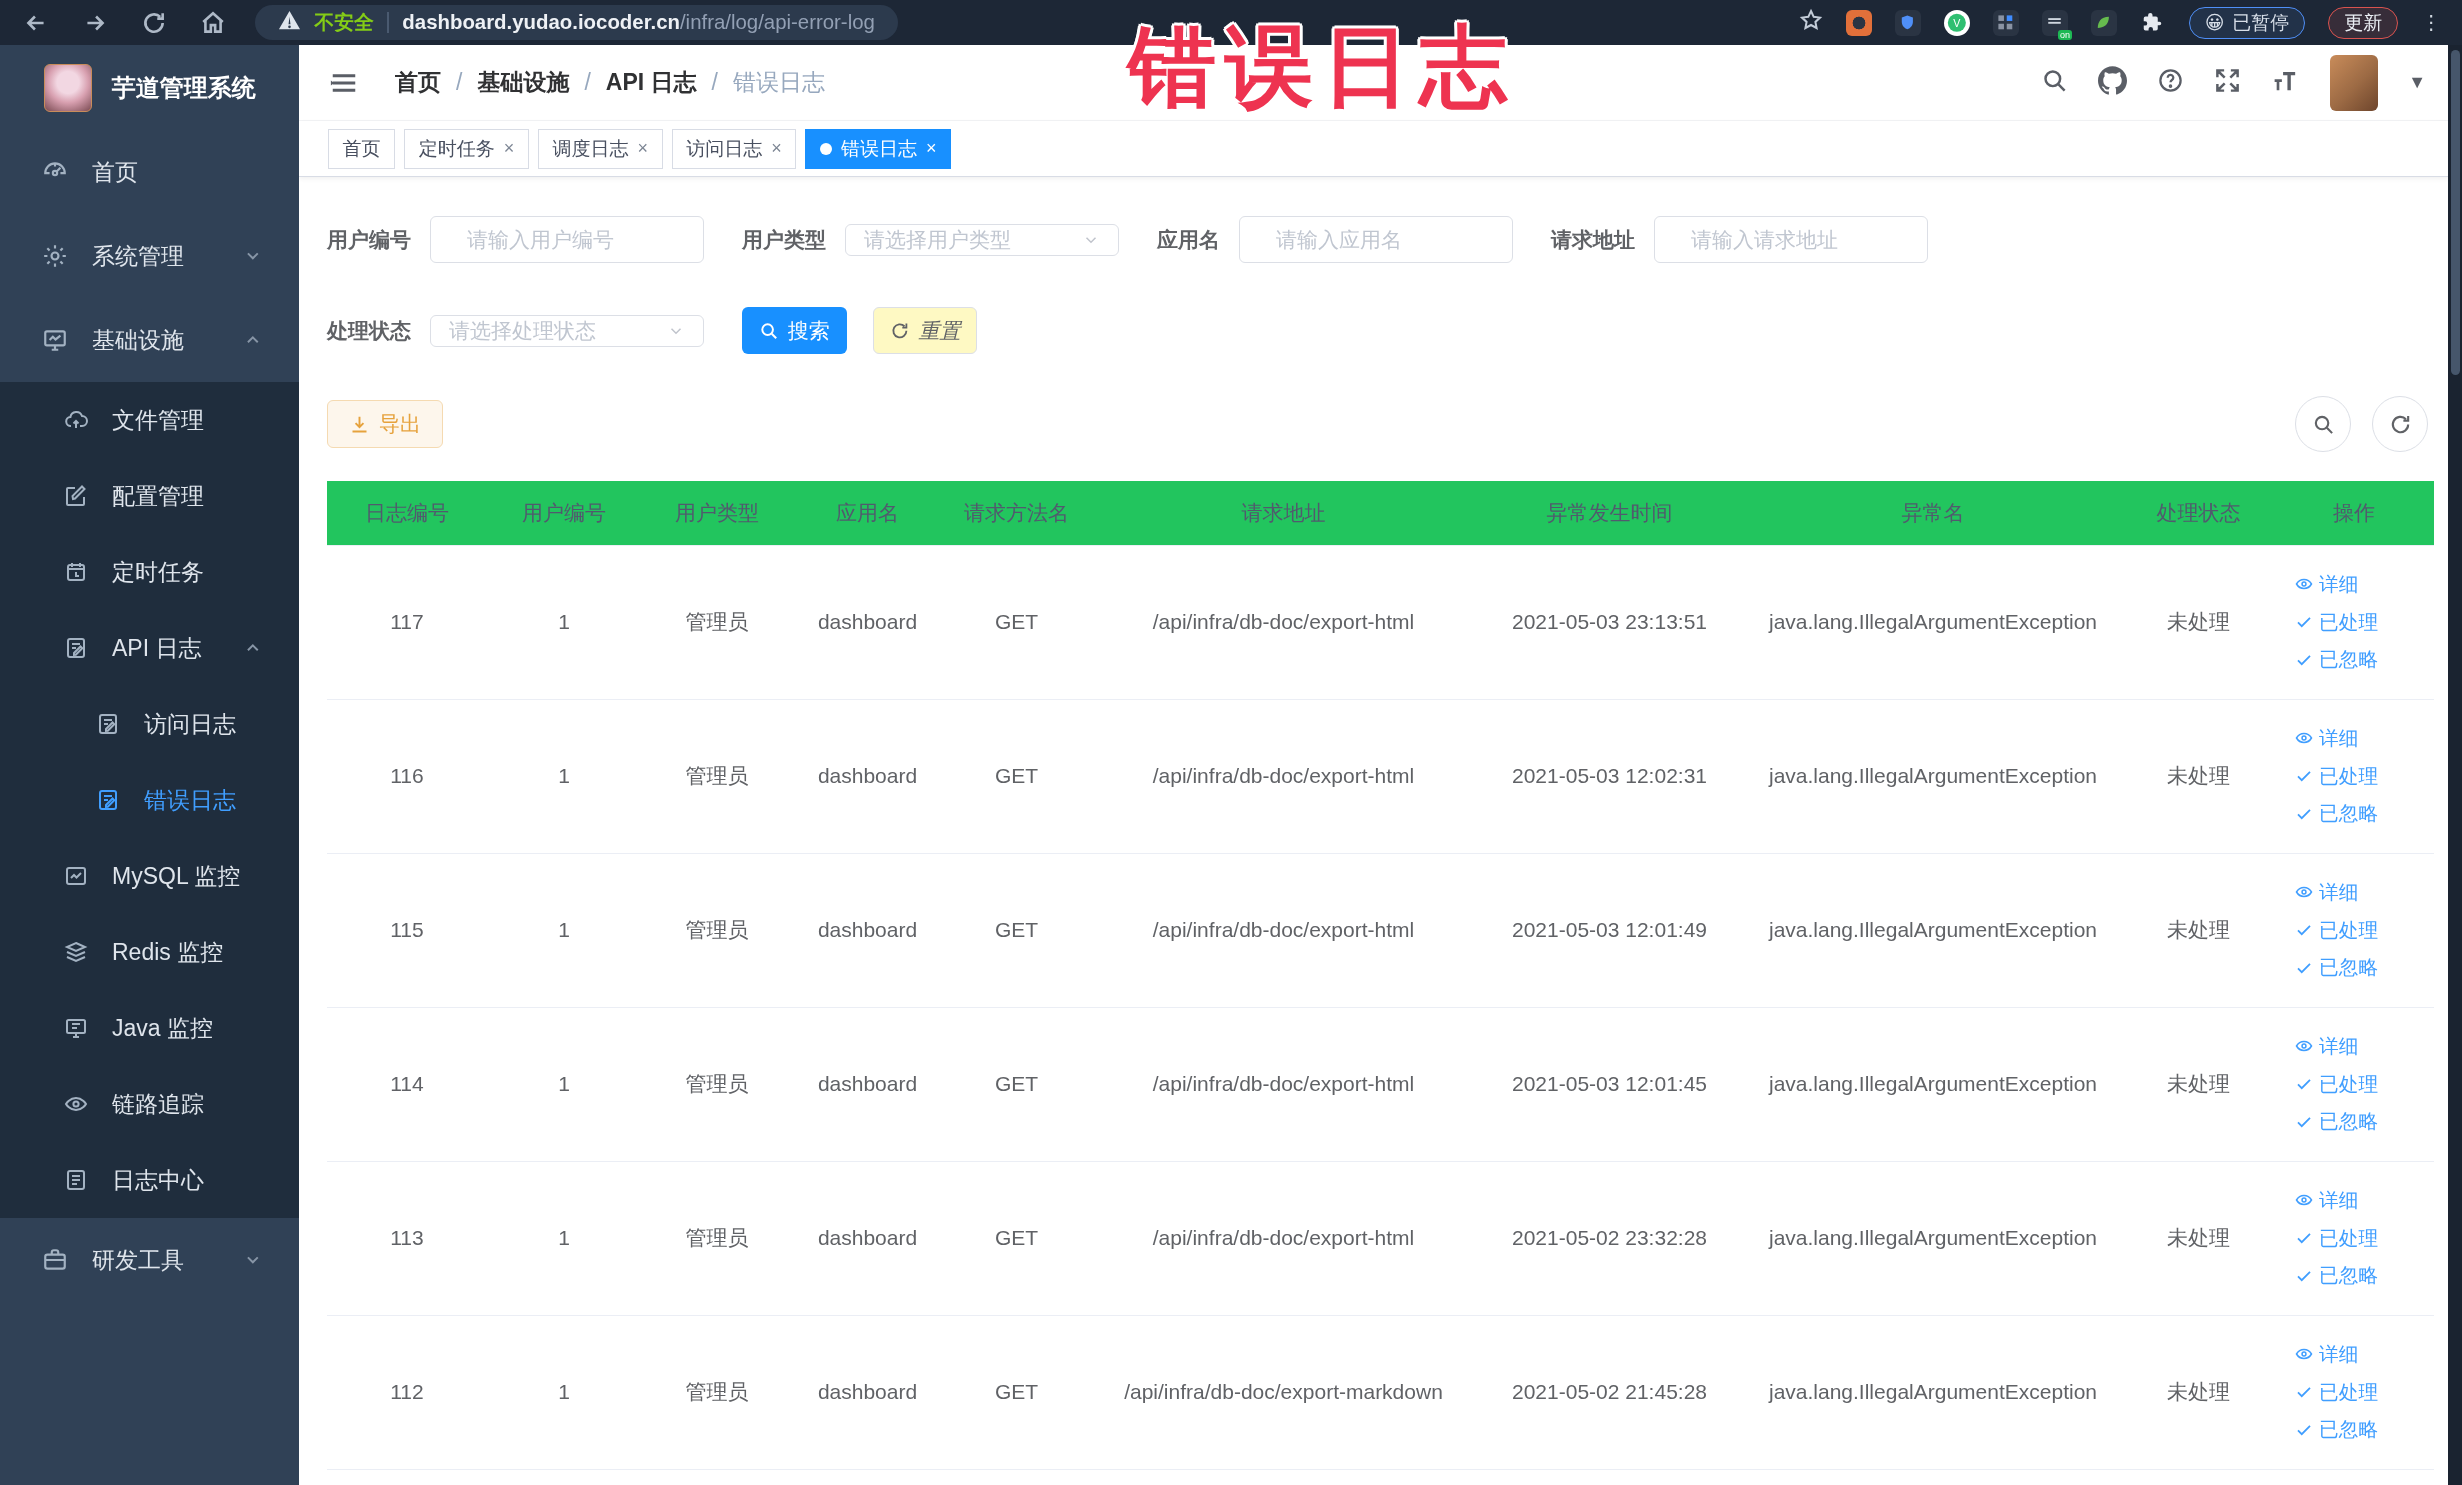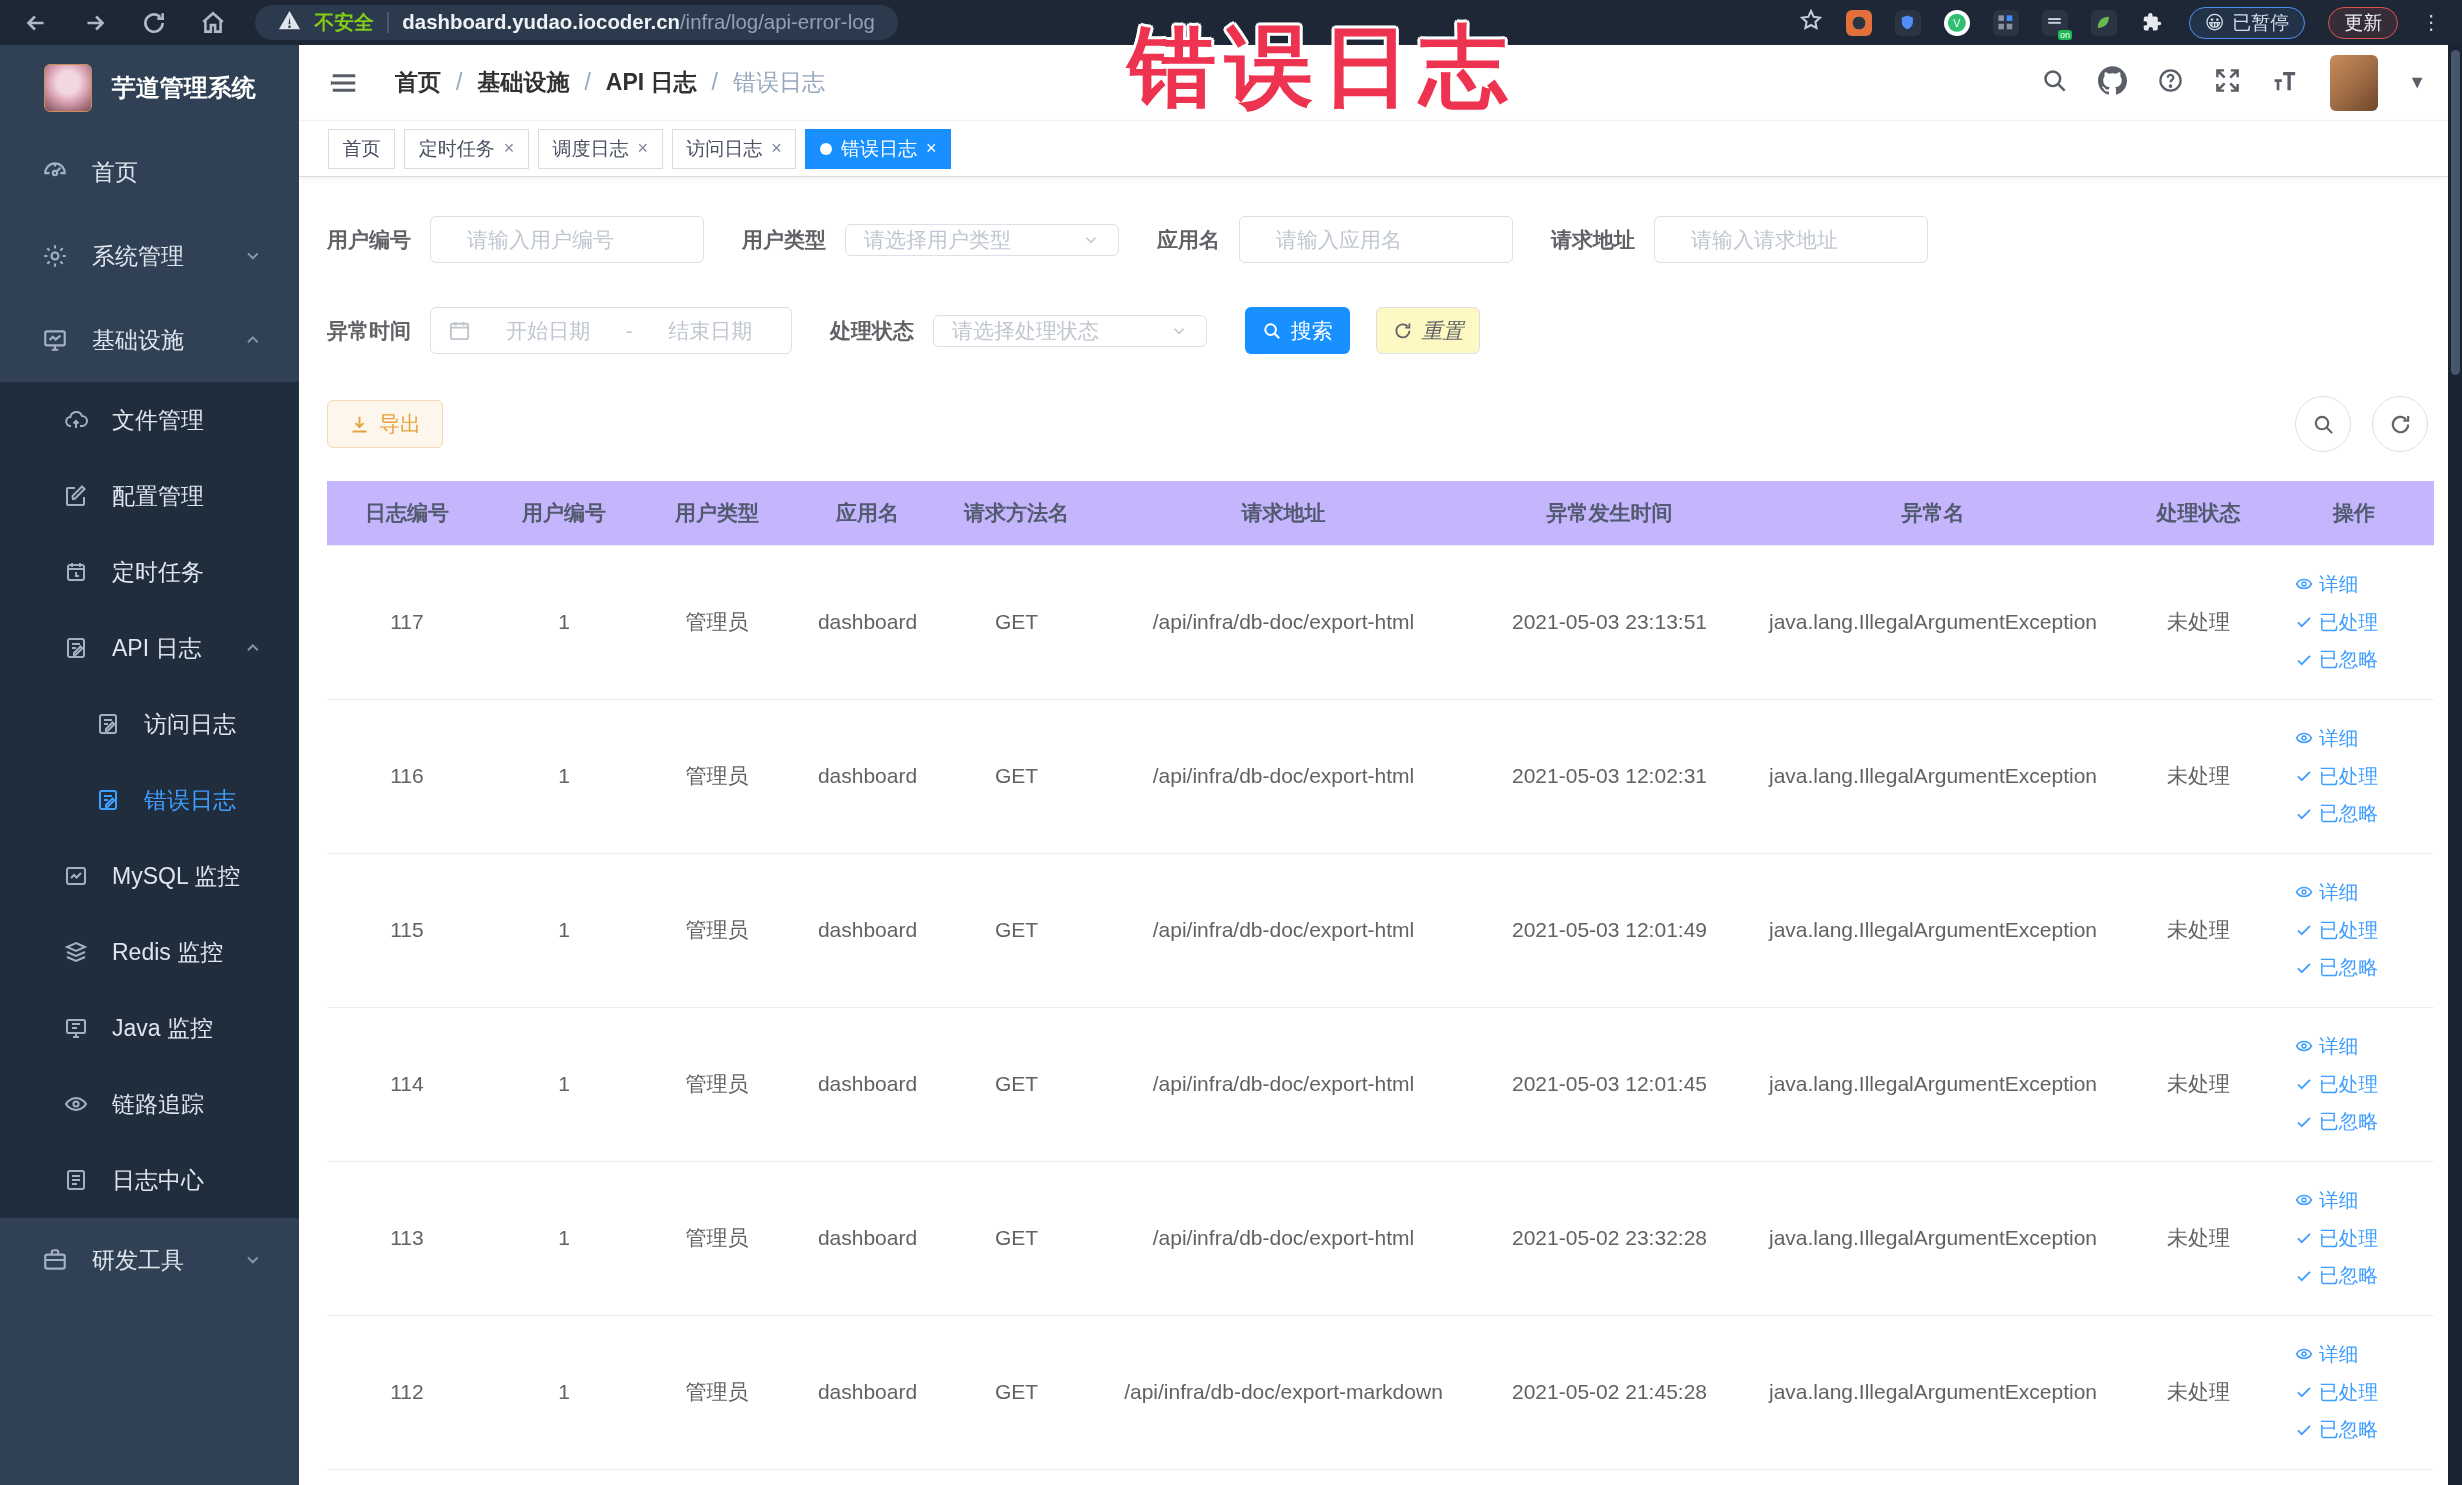--- a/index.html
+++ b/index.html
@@ -74,21 +74,21 @@
   .date-input .dph { flex:1; text-align:center; }
   .btn { height:47px; border-radius:6px; display:flex; align-items:center; gap:9px; padding:0 16px; font-size:21px; cursor:pointer; border:0.8px solid transparent; }
   .btn-primary { background:#1890ff; color:#fff; }
   .btn-plain { background:#fef9c3; border-color:#dcdfe6; color:#606266;font-style:italic; }
   .btn-warning { background:#fdf6ec; border-color:#f5dab1; color:#e6a23c; height:48px; padding:0 21px; }
   .export-row { display:flex; align-items:center; margin-top:42px; }
   .circle-btns { margin-left:auto; display:flex; gap:21px; margin-right:6px; }
   .circle-btn { width:56px; height:56px; border-radius:50%; border:0.8px solid #dcdfe6; background:#fff; display:flex; align-items:center; justify-content:center; color:#606266; cursor:pointer; }
 
   table.grid { border-collapse:collapse; margin-top:29px; width:2107px; table-layout:fixed; }
-  .grid th { height:64px; background:#c4b5fd; color:#515a6e; font-size:21px; font-weight:bold; border-bottom:0.8px solid #ebeef5; text-align:center; }
+  .grid th { height:64px; background:#22c55e; color:#515a6e; font-size:21px; font-weight:normal; border-bottom:0.8px solid #ebeef5; text-align:center; }
   .grid td { height:154px; border-bottom:0.8px solid #ebeef5; color:#606266; font-size:21px; text-align:center; vertical-align:middle; word-break:break-all; }
   .op-cell { display:flex; flex-direction:column; align-items:flex-start; justify-content:center; gap:10.6px; padding-left:21px; }
   .op-link { color:#409eff; font-size:19.7px; display:flex; align-items:center; gap:6px; cursor:pointer; white-space:nowrap; }
 
   .v-scrollbar { position:absolute; top:45px; right:0; width:13.6px; height:1440px; background:#1a2330; z-index:40; }
   .v-thumb { margin:4.5px 2.3px 0 2.3px; height:325px; border-radius:4.5px; background:#46566b; }
 </style>
 </head>
 <body>
 
@@ -434,34 +434,20 @@
         <span class="f-label">应用名</span>
         <input class="f-input" placeholder="请输入应用名" style="">
       </div>
       <div class="f-item">
         <span class="f-label">请求地址</span>
         <input class="f-input" placeholder="请输入请求地址" style="">
       </div>
     </div>
 
     <div class="filter-row" style="margin-top:44px">
-      <div class="f-item">
-        <span class="f-label">异常时间</span>
-        <span class="date-input">
-          <span style="color:#c0c4cc;display:flex">
-              <svg width="23" height="23" viewBox="0 0 24 24" fill="none" stroke="currentColor" stroke-width="2">
-                <rect x="3" y="5" width="18" height="16" rx="2"></rect>
-                <path d="M3 9h18M8 3v4M16 3v4"></path>
-              </svg>
-            </span>
-          <span class="dph">开始日期</span>
-          <span>-</span>
-          <span class="dph">结束日期</span>
-        </span>
-      </div>
       <div class="f-item">
         <span class="f-label">处理状态</span>
         <span class="f-select">
           <span class="ph">请选择处理状态</span>
           <span class="sel-caret">
               <svg width="18" height="18" viewBox="0 0 24 24" fill="none" stroke="currentColor" stroke-width="2">
                 <path d="M6 9l6 6 6-6"></path>
               </svg>
             </span>
         </span>

